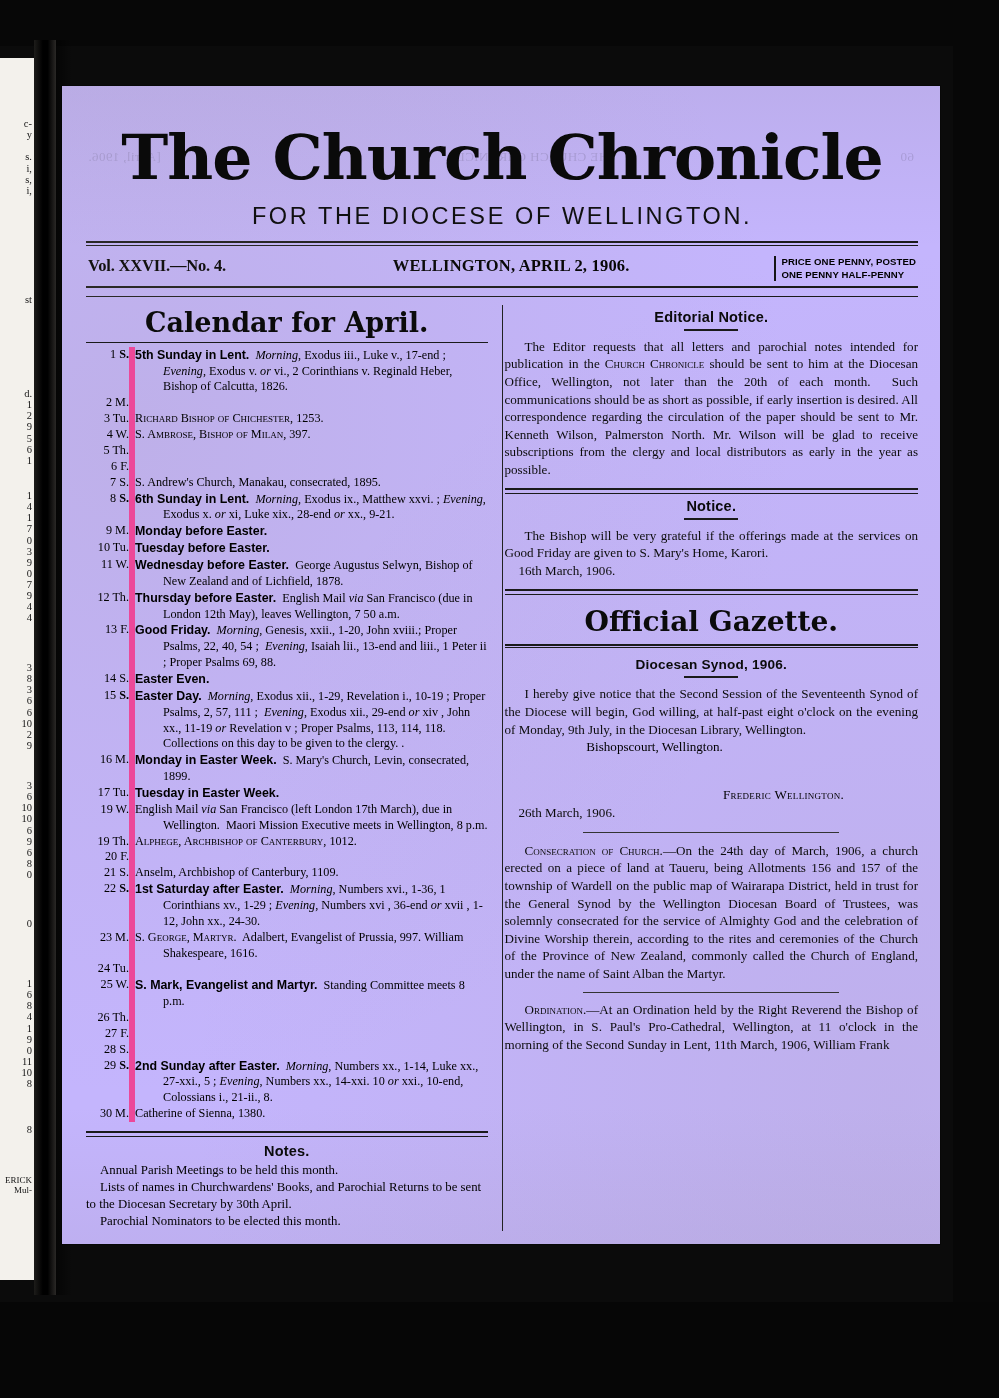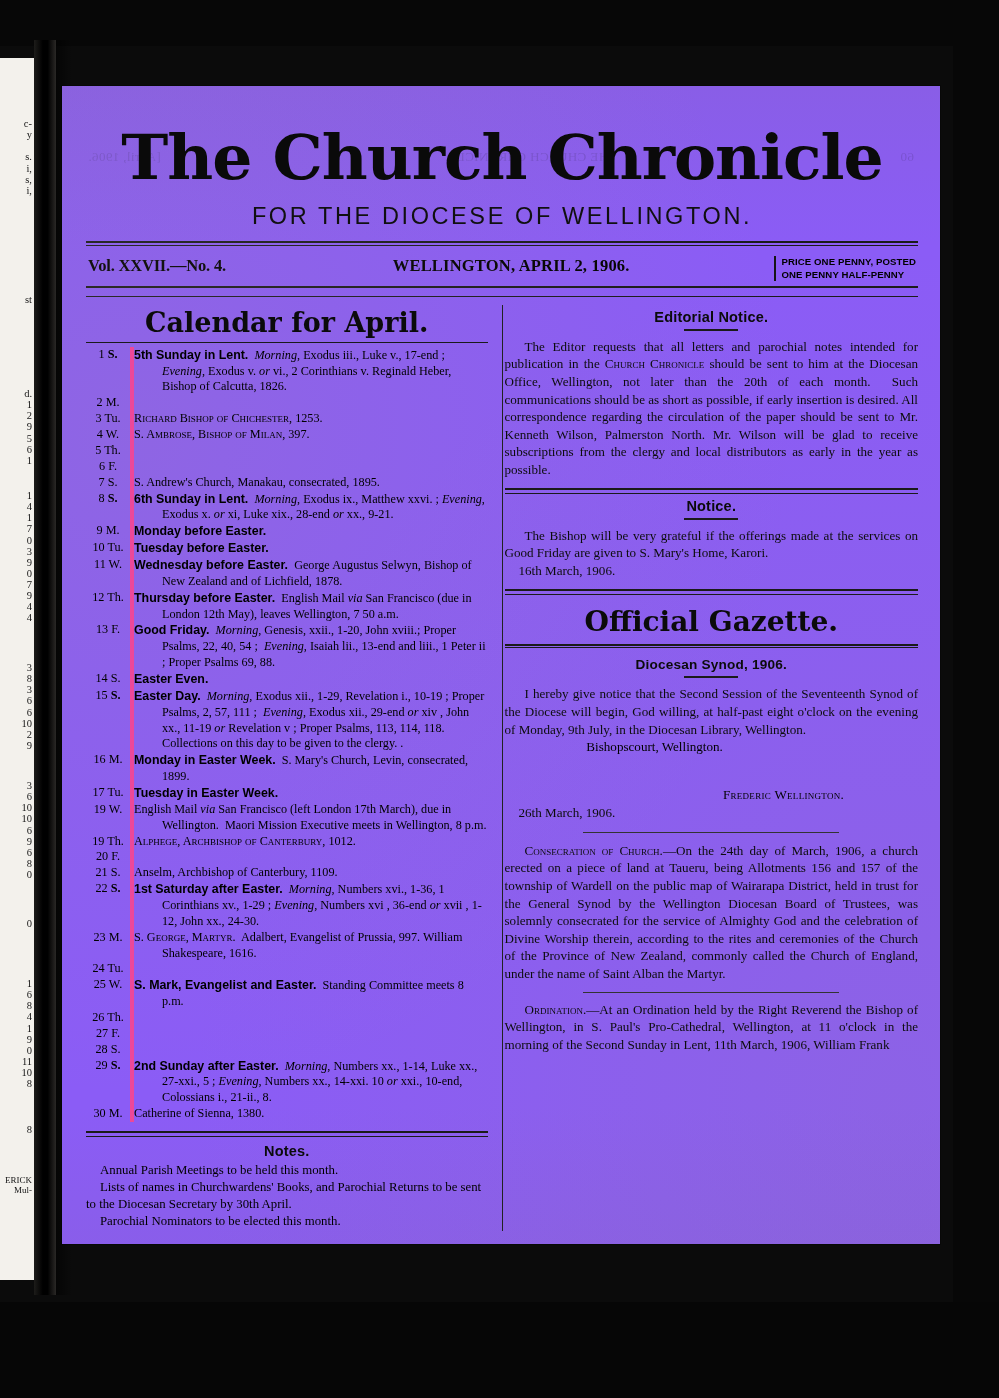--- a/index.html
+++ b/index.html
@@ -33,21 +33,21 @@
   }
   .gutter-soft {
     position:absolute; left:56px; top:40px; width:16px; height:1255px;
     background: linear-gradient(90deg, rgba(0,0,0,.55), rgba(0,0,0,0));
   }
 
   
   #page {
     position:absolute;
     left:62px; top:86px; width:878px; height:1158px;
-    background:#8b5cf6;
+    background:#c4b5fd;
     box-shadow: 0 0 0 1px rgba(0,0,0,.25);
     padding: 0;
     overflow:hidden;
   }
   
   #page:after{
     content:""; position:absolute; inset:0; pointer-events:none;
     background:
       radial-gradient(ellipse at 8% 30%, rgba(160,150,130,.16), rgba(0,0,0,0) 58%),
       radial-gradient(ellipse at 95% 88%, rgba(150,140,120,.13), rgba(0,0,0,0) 60%),
@@ -142,29 +142,29 @@
     font-family:"Liberation Sans", sans-serif; font-weight:700;
     font-size:13.6px; text-align:center; letter-spacing:.2px;
     margin:4px 0 2px; color:#0b0b0b;
   }
   .mini-rule { width:54px; height:2px; background:#1a1a1a; margin:4px auto 7px; }
 
   
   table.cal { width:100%; border-collapse:collapse; margin-top:3px; }
   table.cal td { vertical-align:top; padding:0; }
   td.cal-date {
-    width:46px; text-align:center; padding-right:7px;
+    width:46px; text-align:right; padding-right:7px;
     font-size:12.2px; line-height:1.30; white-space:nowrap;
     font-family:"Liberation Serif", serif;
   }
   td.cal-date .d { letter-spacing:0; }
   td.cal-date .dy { font-weight:400; }
   td.cal-date.sun .dy { font-weight:700; }
   td.cal-body {
-    border-left:4px solid #ec4899; padding-left:9px;
+    border-left:6px solid #ec4899; padding-left:9px;
     font-size:12.2px; line-height:1.30;
     text-indent:0;
     font-family:"Liberation Serif", serif;
   }
   .cal-body p { margin:0; padding-left:28px; text-indent:-28px; }
   .sc { font-variant:small-caps; }
   b.lead { font-family:"Liberation Sans", sans-serif; font-weight:700; font-size:12.4px; }
   i { font-style:italic; }
   .blank-row td.cal-body { height:14px; }
 
@@ -431,21 +431,21 @@
                     <p><span class="sc">S. George, Martyr.</span>&nbsp; Adalbert, Evangelist of Prussia, 997. William Shakespeare, 1616.</p>
                   </td>
                 </tr>
                 <tr class="blank-row">
                   <td class="cal-date"><span class="d">24</span> <span class="dy">Tu.</span></td>
                   <td class="cal-body">&nbsp;</td>
                 </tr>
                 <tr>
                   <td class="cal-date"><span class="d">25</span> <span class="dy">W.</span></td>
                   <td class="cal-body">
-                    <p><b class="lead">S. Mark, Evangelist and Easter.</b>&nbsp; Standing Committee meets 8 p.m.</p>
+                    <p><b class="lead">S. Mark, Evangelist and Martyr.</b>&nbsp; Standing Committee meets 8 p.m.</p>
                   </td>
                 </tr>
                 <tr class="blank-row">
                   <td class="cal-date"><span class="d">26</span> <span class="dy">Th.</span></td>
                   <td class="cal-body">&nbsp;</td>
                 </tr>
                 <tr class="blank-row">
                   <td class="cal-date"><span class="d">27</span> <span class="dy">F.</span></td>
                   <td class="cal-body">&nbsp;</td>
                 </tr>

